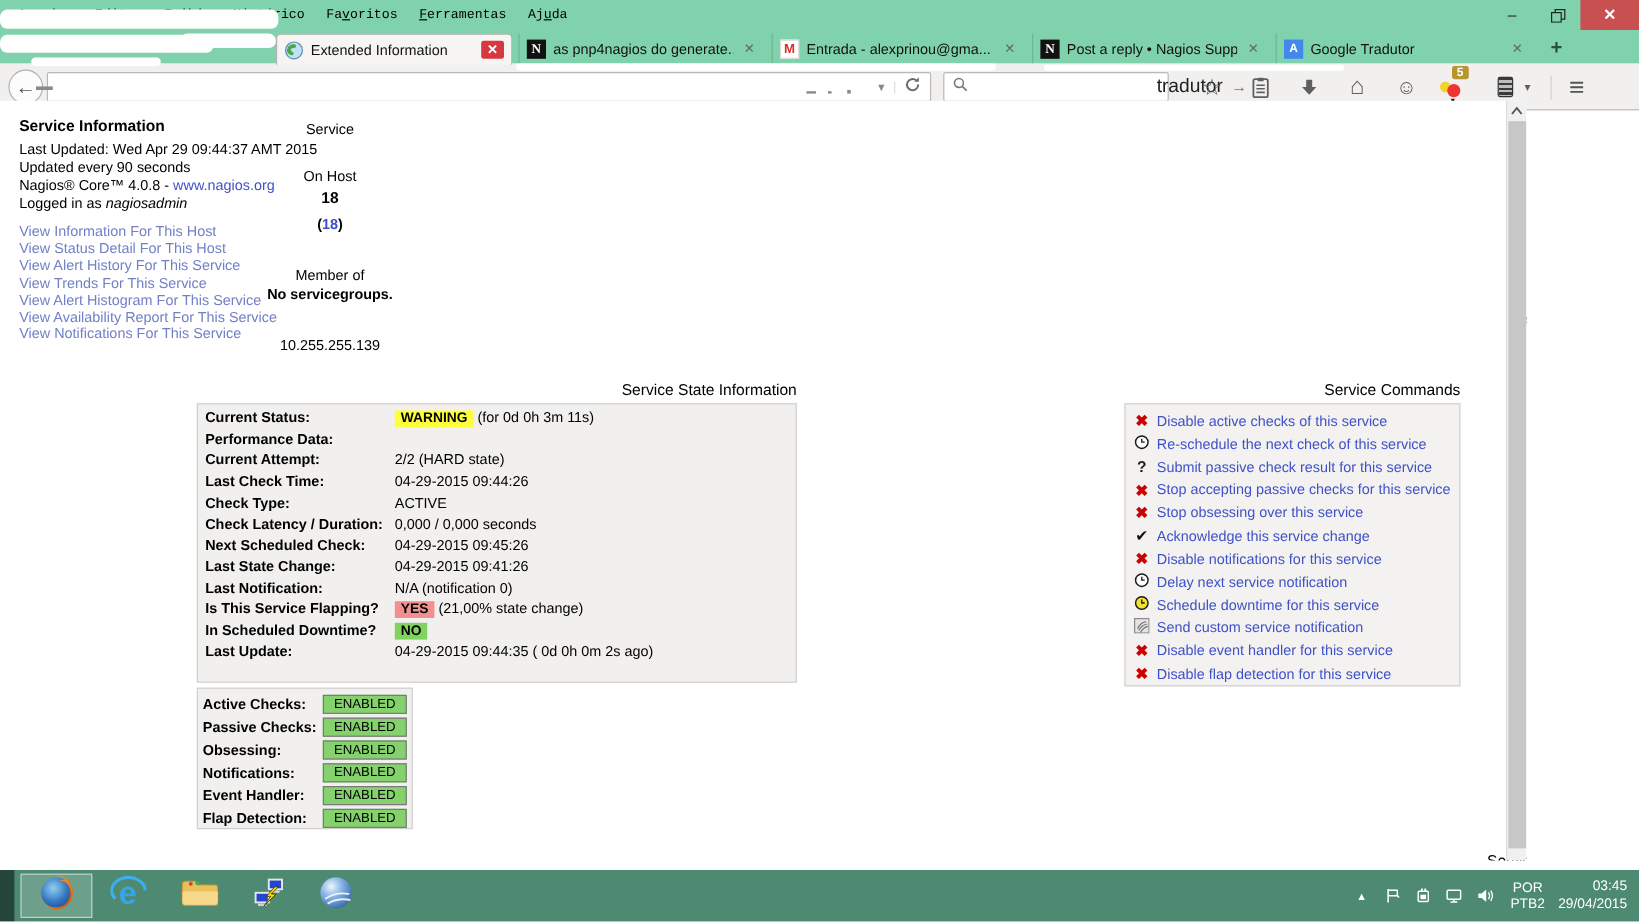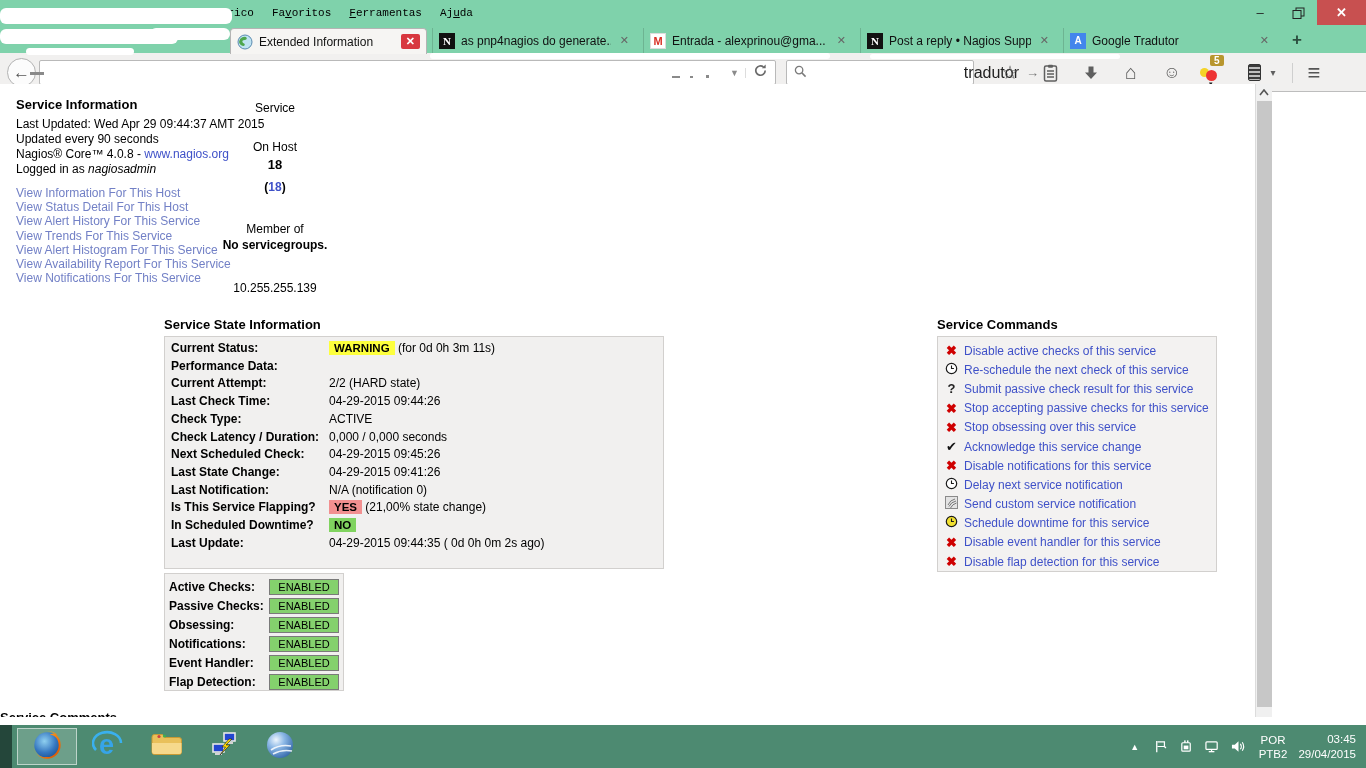--- a/index.html
+++ b/index.html
@@ -62,21 +62,21 @@
   #hdr-title{font-size:13px;font-weight:bold;margin-bottom:5px;}
   .hdr-line{margin-top:1px;}
   .lnk{color:var(--link);text-decoration:none;}
   .lnk-light{color:var(--link-light);text-decoration:none;display:block;margin-top:2px;line-height:12.2px;}
   #hdr-links{left:16px;top:101px;}
   #center-block{left:400px;top:0;width:550px;text-align:center;}
   .cb{position:absolute;left:0;width:550px;}
   #extra-actions{left:1240px;top:148px;width:95px;text-align:right;}
   #extra-actions .lbl{font-style:italic;font-size:12.5px;margin-top:3px;}
 
-  .section-title{font-size:13px;font-weight:bold;text-align:left;}
+  .section-title{font-size:13px;font-weight:normal;text-align:right;}
   #state-title{left:164px;top:233px;width:500px;}
   #cmd-title{left:937px;top:233px;width:280px;}
 
   #state-table{left:164px;top:252px;width:500px;height:233px;background:#f1f0ef;border:1px solid #d2d0ce;padding:3px 2px;}
   #state-table table{border-collapse:collapse;width:100%;}
   #state-table td{font-size:12px;padding:1px 4px;line-height:15.7px;vertical-align:middle;white-space:nowrap;}
   td.sl{font-weight:bold;width:158px;}
   .badge{display:inline-block;font-weight:bold;font-size:11.5px;padding:0 5px;line-height:14px;}
   .b-warning{background:var(--warning-bg);}
   .b-flap{background:var(--flap-bg);}
@@ -389,32 +389,32 @@
           <a class="lnk" href="#">Disable notifications for this service</a>
         </div>
         <div class="cmd-row">
           <span class="ci"><svg width="13" height="13" viewBox="0 0 14 14">
               <circle cx="7" cy="7" r="5.6" fill="#fff" stroke="#1a1a1a" stroke-width="1.3"></circle>
               <path d="M7 3.8 V7 H9.6" fill="none" stroke="#1a1a1a" stroke-width="1.2"></path>
             </svg></span>
           <a class="lnk" href="#">Delay next service notification</a>
         </div>
         <div class="cmd-row">
+          <span class="ci"><svg width="13" height="13" viewBox="0 0 14 14">
+              <circle cx="7" cy="7" r="5.6" fill="#f2e130" stroke="#1a1a1a" stroke-width="1.3"></circle>
+              <path d="M7 3.8 V7 H9.6" fill="none" stroke="#1a1a1a" stroke-width="1.2"></path>
+            </svg></span>
+          <a class="lnk" href="#">Schedule downtime for this service</a>
+        </div>
+        <div class="cmd-row">
           <span class="ci"><svg width="13" height="13">
               <rect x="0.5" y="0.5" width="12" height="12" fill="#e3e3e3" stroke="#8a8a8a"></rect>
               <path d="M3 9 Q5 4 10 3 M4 10.5 Q6 6 11 5 M5.5 12 Q7.5 8 11.5 7" stroke="#777" fill="none"></path>
             </svg></span>
           <a class="lnk" href="#">Send custom service notification</a>
-        </div>
-        <div class="cmd-row">
-          <span class="ci"><svg width="13" height="13" viewBox="0 0 14 14">
-              <circle cx="7" cy="7" r="5.6" fill="#f2e130" stroke="#1a1a1a" stroke-width="1.3"></circle>
-              <path d="M7 3.8 V7 H9.6" fill="none" stroke="#1a1a1a" stroke-width="1.2"></path>
-            </svg></span>
-          <a class="lnk" href="#">Schedule downtime for this service</a>
         </div>
         <div class="cmd-row">
           <span class="ci ci-x">✖</span>
           <a class="lnk" href="#">Disable event handler for this service</a>
         </div>
         <div class="cmd-row">
           <span class="ci ci-x">✖</span>
           <a class="lnk" href="#">Disable flap detection for this service</a>
         </div>
       </div>

